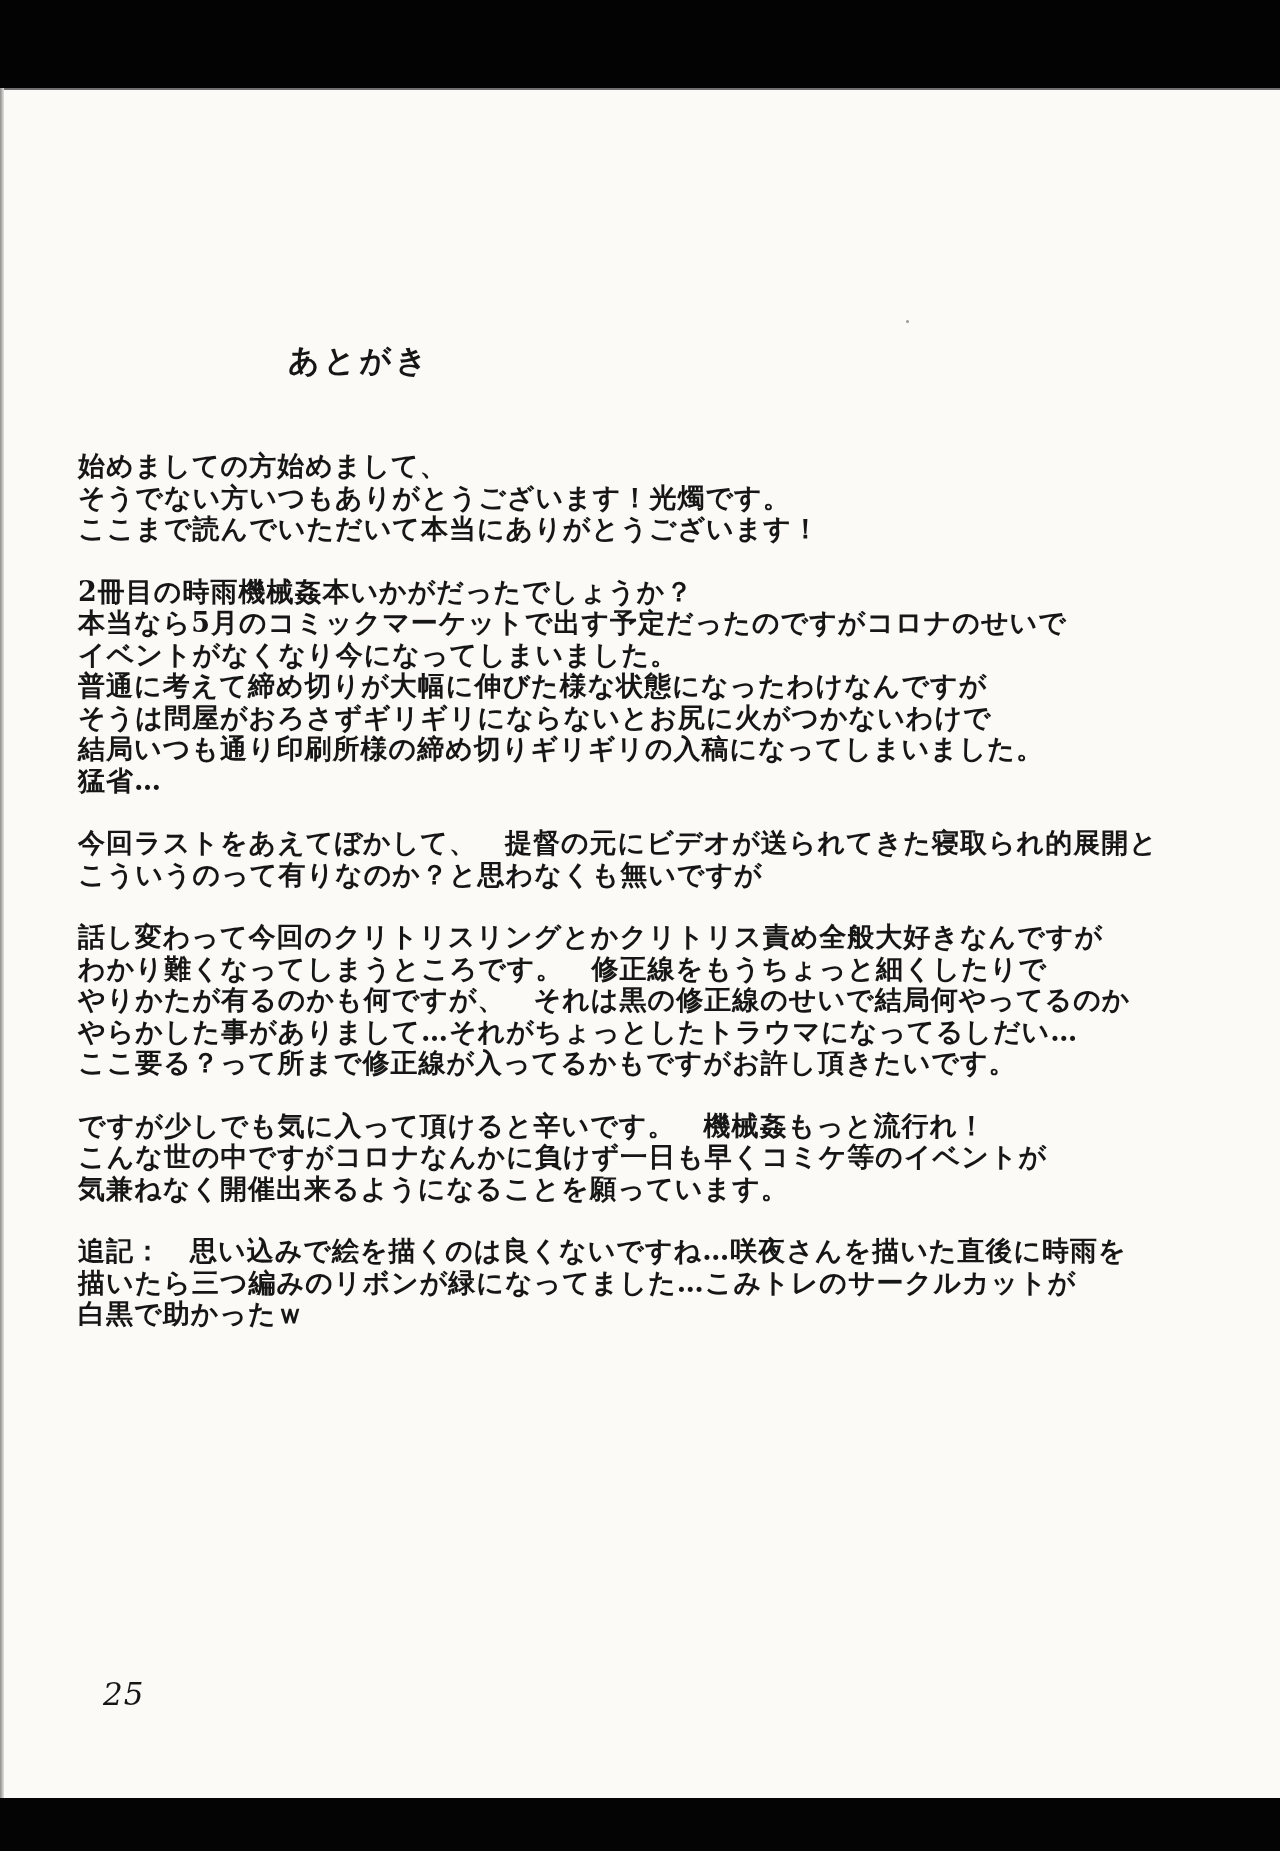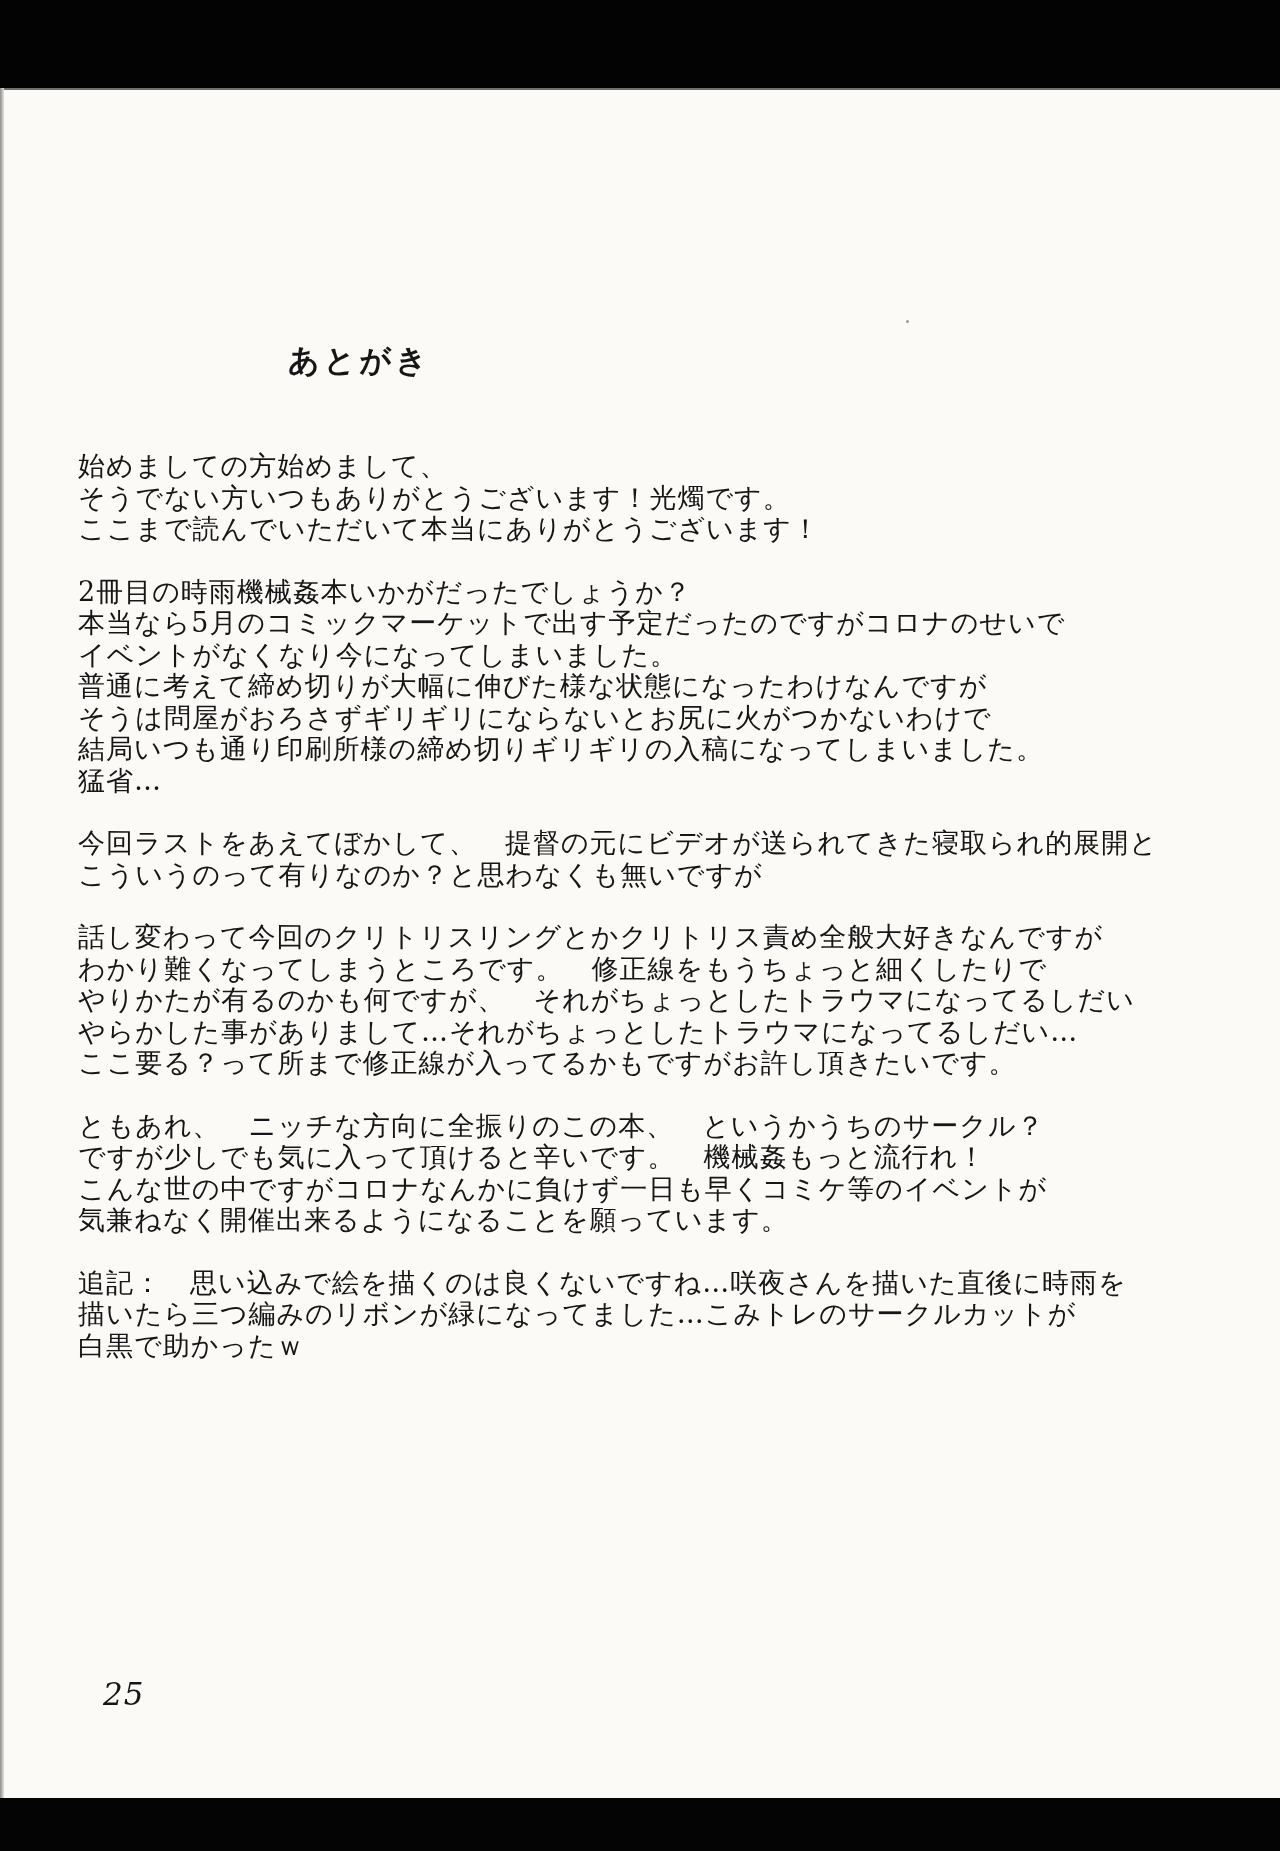--- a/index.html
+++ b/index.html
@@ -50,20 +50,21 @@
     width: 1160px;
   }
   .paragraph {
     margin: 0 0 31px 0;
   }
   .line {
     font-size: 27px;
     line-height: 31.5px;
     letter-spacing: 1px;
     white-space: nowrap;
+    font-weight: bold;
   }
   .page-number {
     position: absolute;
     left: 103px; top: 1676px;
     font-size: 31px;
     font-style: italic;
     letter-spacing: 1px;
     text-align: right;
   }
   .speck {
@@ -100,26 +101,25 @@
         <div class="line">結局いつも通り印刷所様の締め切りギリギリの入稿になってしまいました。</div>
         <div class="line">猛省…</div>
       </div>
       <div class="paragraph">
         <div class="line">今回ラストをあえてぼかして、　提督の元にビデオが送られてきた寝取られ的展開と</div>
         <div class="line">こういうのって有りなのか？と思わなくも無いですが</div>
       </div>
       <div class="paragraph">
         <div class="line">話し変わって今回のクリトリスリングとかクリトリス責め全般大好きなんですが</div>
         <div class="line">わかり難くなってしまうところです。　修正線をもうちょっと細くしたりで</div>
-        <div class="line">やりかたが有るのかも何ですが、　それがちょっとしたトラウマになってるしだい</div>
+        <div class="line">やりかたが有るのかも何ですが、　それは黒の修正線のせいで結局何やってるのか</div>
         <div class="line">やらかした事がありまして…それがちょっとしたトラウマになってるしだい…</div>
         <div class="line">ここ要る？って所まで修正線が入ってるかもですがお許し頂きたいです。</div>
       </div>
       <div class="paragraph">
-        <div class="line">ともあれ、　ニッチな方向に全振りのこの本、　というかうちのサークル？</div>
         <div class="line">ですが少しでも気に入って頂けると辛いです。　機械姦もっと流行れ！</div>
         <div class="line">こんな世の中ですがコロナなんかに負けず一日も早くコミケ等のイベントが</div>
         <div class="line">気兼ねなく開催出来るようになることを願っています。</div>
       </div>
       <div class="paragraph">
         <div class="line">追記：　思い込みで絵を描くのは良くないですね…咲夜さんを描いた直後に時雨を</div>
         <div class="line">描いたら三つ編みのリボンが緑になってました…こみトレのサークルカットが</div>
         <div class="line">白黒で助かったｗ</div>
       </div>
     </div>

